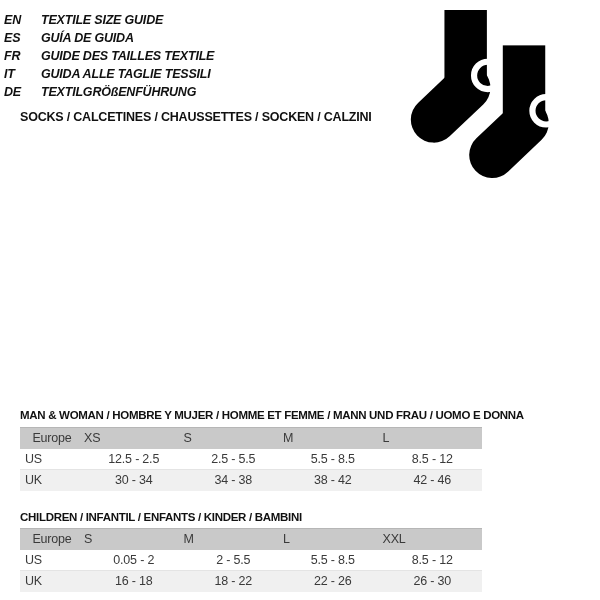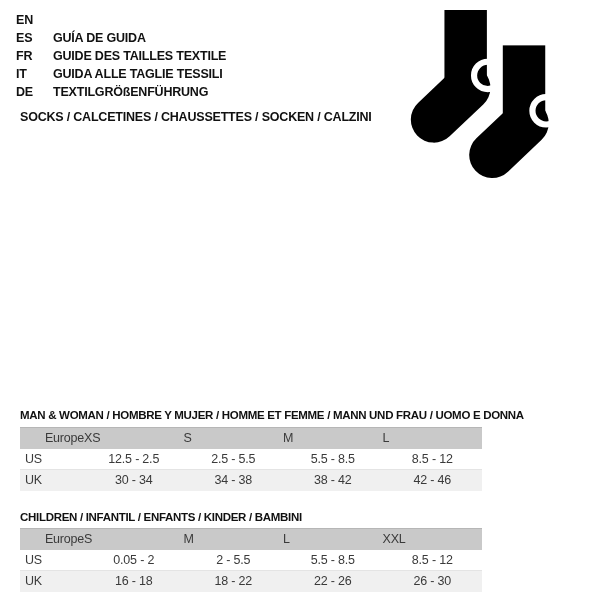--- a/index.html
+++ b/index.html
@@ -19,21 +19,21 @@
   }
   .page{
     position:relative;
     width:600px;height:600px;
     background:var(--page-bg);
     overflow:hidden;
   }
 
   
   .lang-block{
-    position:absolute;left:16px;top:11px;
+    position:absolute;left:4px;top:11px;font-style:italic;
   }
   .lang-row{
     display:flex;
     height:18px;
     align-items:center;
   }
   .lang-code{
     width:37px;
     font-size:12.5px;
     font-weight:700;
@@ -89,21 +89,21 @@
     background:var(--table-header-bg);
     border-top:1px solid #b6b6b6;
     font-weight:400;
     font-size:12.5px;
     letter-spacing:-0.2px;
     color:var(--text);
     text-align:left;
     vertical-align:middle;
   }
   .size-table th.region-col{
-    text-align:right;
+    text-align:center;
   }
   .size-table td{
     height:21px;
     font-size:12.5px;
     letter-spacing:-0.2px;
     color:var(--text);
     text-align:center;
     vertical-align:middle;
     white-space:nowrap;
   }
@@ -121,20 +121,21 @@
   }
 </style>
 </head>
 <body>
 
 <div class="page">
 
   <div class="lang-block">
     <div class="lang-row">
       <span class="lang-code">EN</span>
+      <span class="lang-label">TEXTILE SIZE GUIDE</span>
     </div>
     <div class="lang-row">
       <span class="lang-code">ES</span>
       <span class="lang-label">GUÍA DE GUIDA</span>
     </div>
     <div class="lang-row">
       <span class="lang-code">FR</span>
       <span class="lang-label">GUIDE DES TAILLES TEXTILE</span>
     </div>
     <div class="lang-row">

